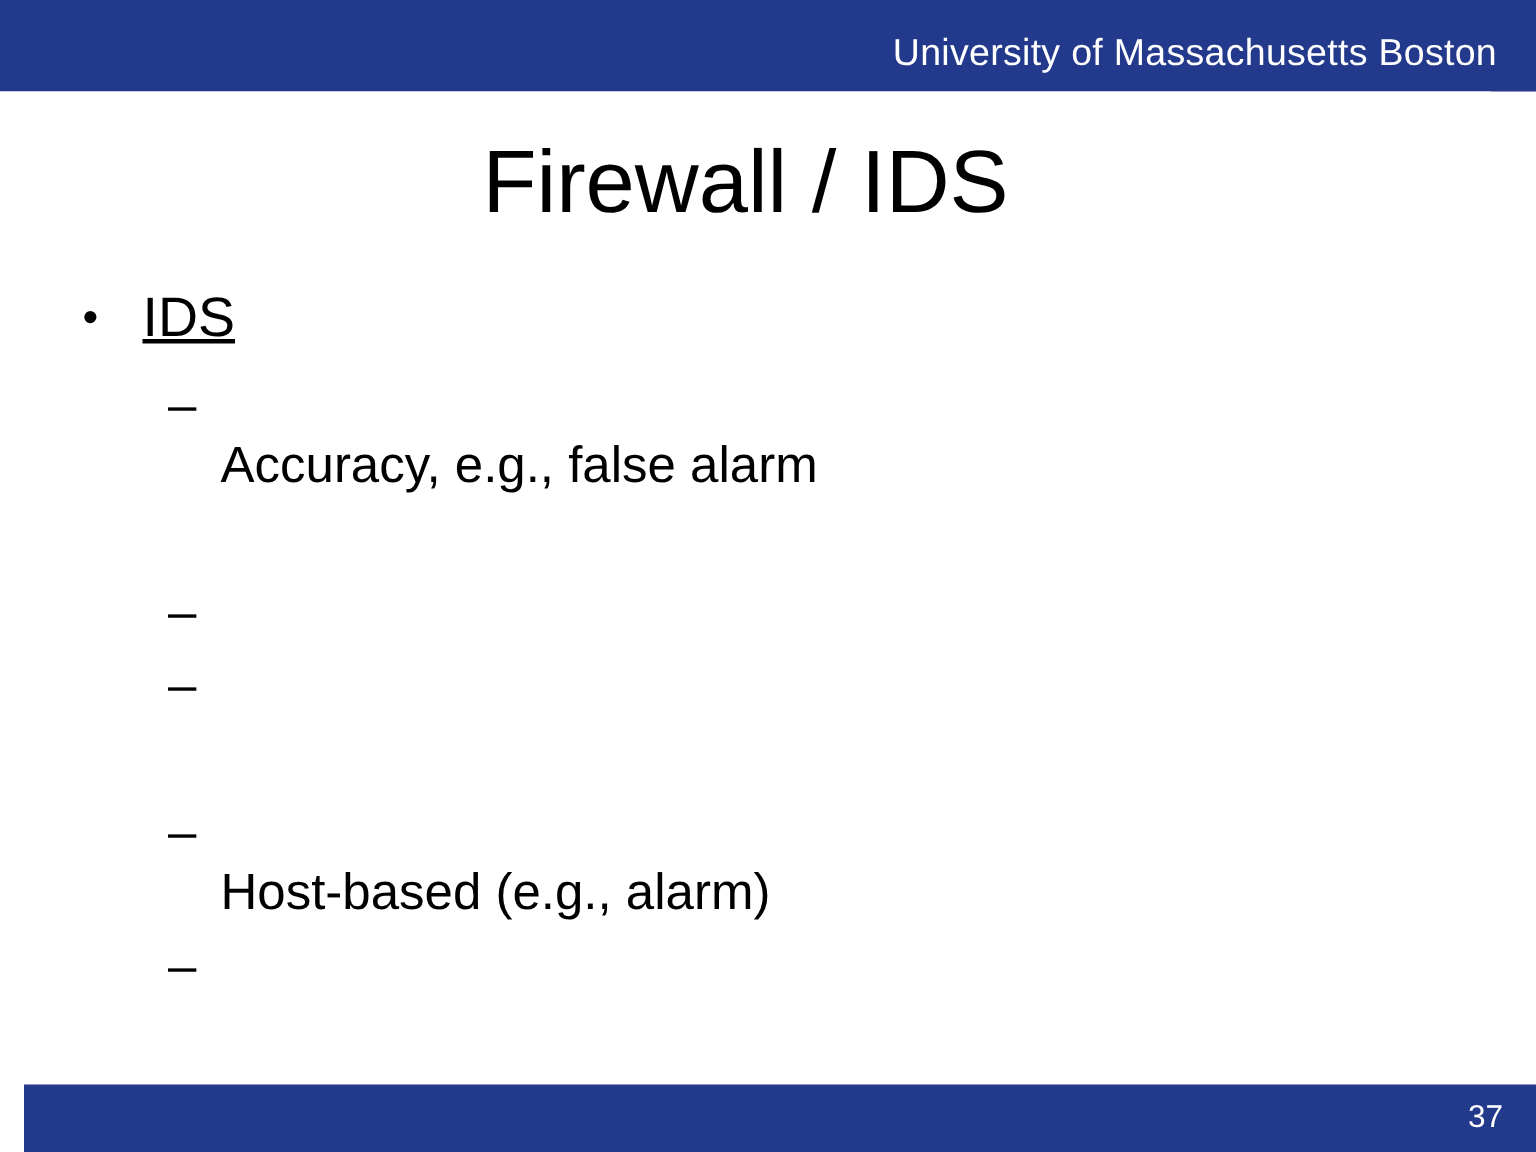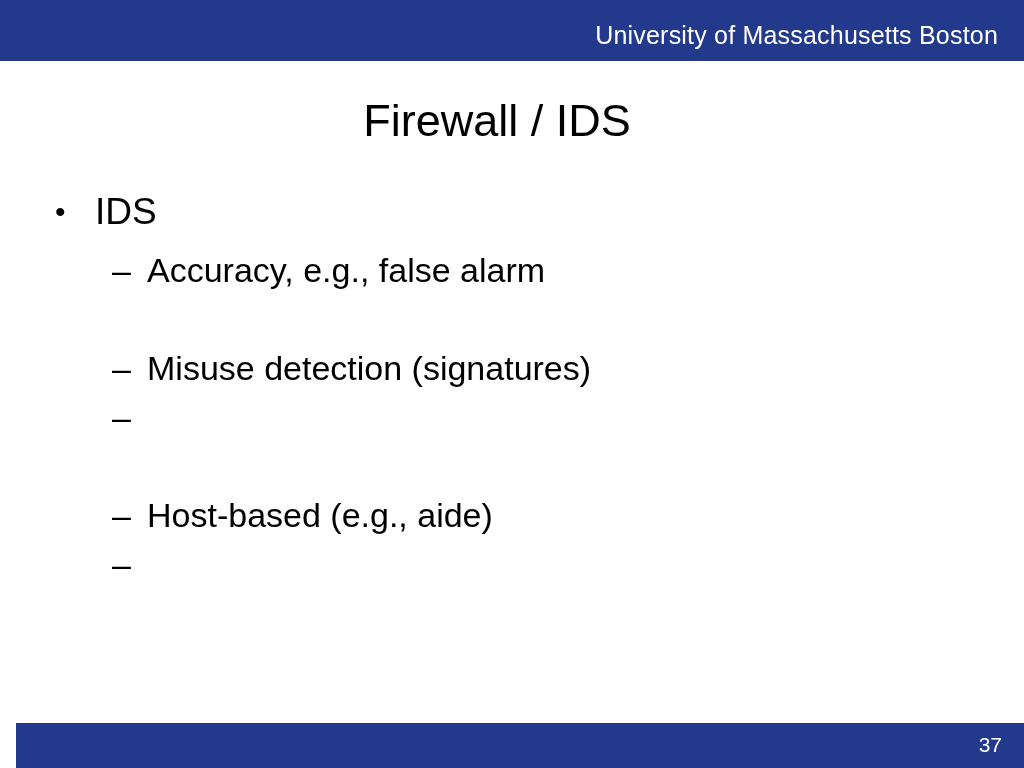--- a/index.html
+++ b/index.html
@@ -81,21 +81,21 @@
     height: 662px;
     background: #ffffff;
   }
 
   .slide-title {
     position: absolute;
     left: 0;
     top: 32px;
     width: 994px;
     text-align: center;
-    font-size: 45px;
+    font-size: 59px;
     line-height: 56px;
     color: #000000;
     font-weight: normal;
     margin: 0;
   }
 
   .bullet-list {
     position: absolute;
     left: 0;
     top: 125px;
@@ -116,36 +116,38 @@
     margin-bottom: 8px;
   }
   .level-1 .marker {
     width: 40px;
     flex: 0 0 40px;
     font-size: 30px;
     line-height: 52px;
   }
   .level-1 .text {
     flex: 1 1 auto;
+    text-decoration: underline;
   }
 
   
   .level-2 {
     padding-left: 112px;
     font-size: 34px;
     line-height: 49px;
   }
   .level-2 .marker {
     width: 35px;
     flex: 0 0 35px;
     line-height: 49px;
   }
   .level-2 .text {
     flex: 1 1 auto;
     white-space: nowrap;
+    margin-top: 40px;
   }
 
   
   .spacer-line {
     height: 49px;
   }
 </style>
 </head>
 <body>
 
@@ -168,32 +170,31 @@
 
       <div class="bullet-row level-2">
         <span class="marker">–</span>
         <span class="text">Accuracy, e.g., false alarm</span>
       </div>
 
       <div class="spacer-line"></div>
 
       <div class="bullet-row level-2">
         <span class="marker">–</span>
-        <span class="text">Misuse detection (signatures)</span>
       </div>
 
       <div class="bullet-row level-2">
         <span class="marker">–</span>
       </div>
 
       <div class="spacer-line"></div>
 
       <div class="bullet-row level-2">
         <span class="marker">–</span>
-        <span class="text">Host-based (e.g., aide)</span>
+        <span class="text">Host-based (e.g., alarm)</span>
       </div>
 
       <div class="bullet-row level-2">
         <span class="marker">–</span>
       </div>
 
     </div>
   </div>
 
   <div class="right-edge"></div>

